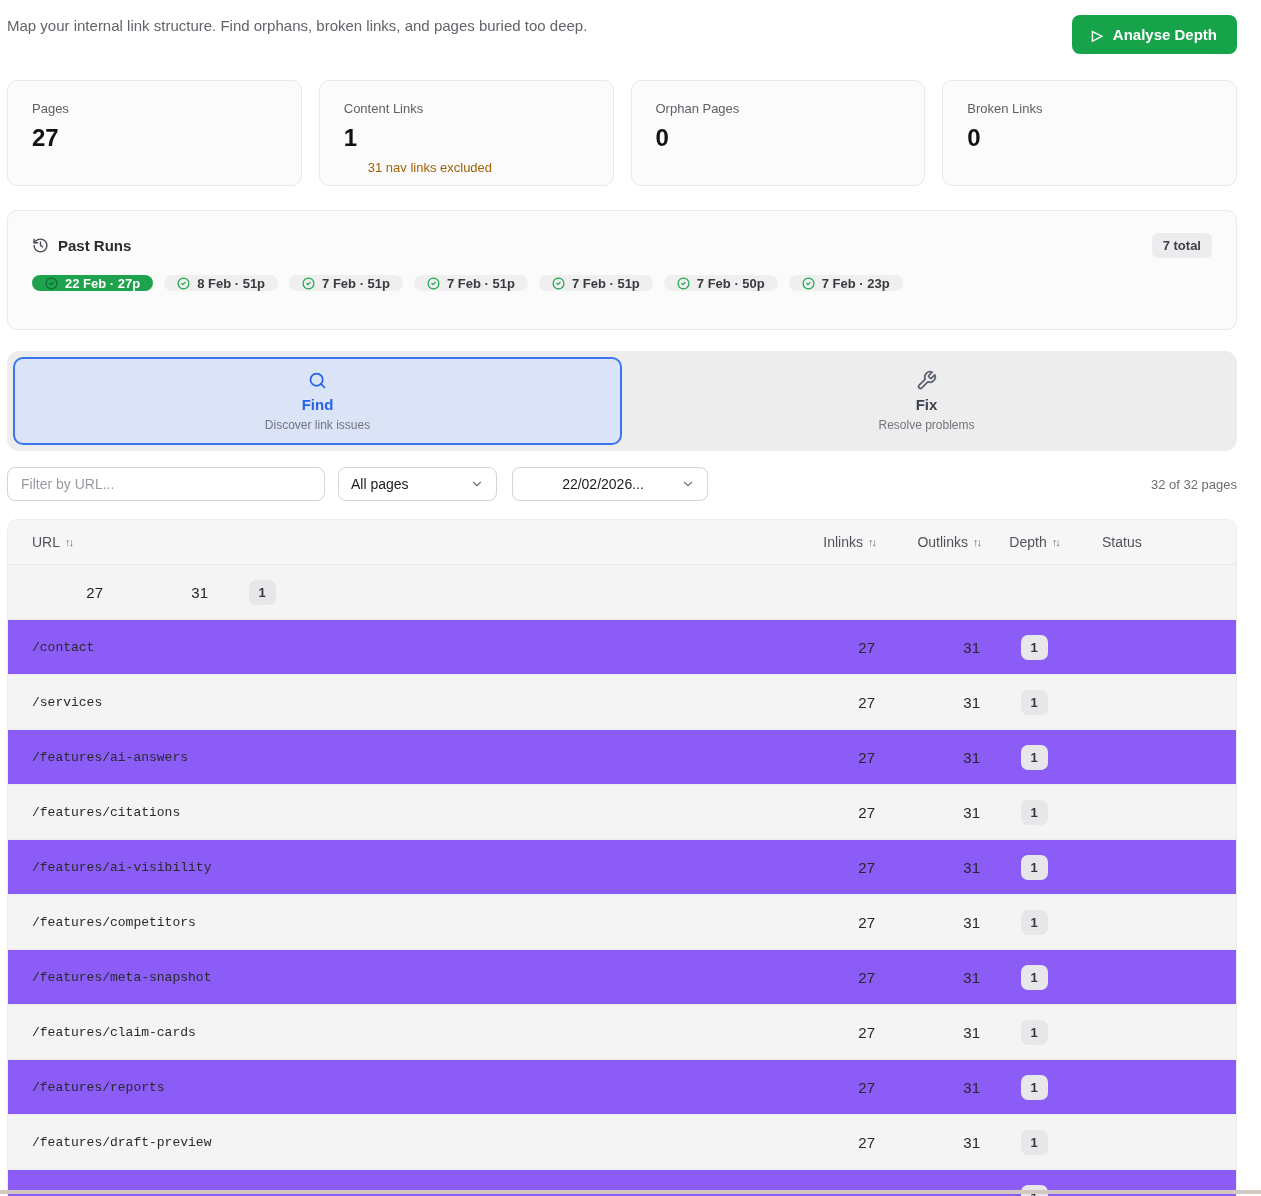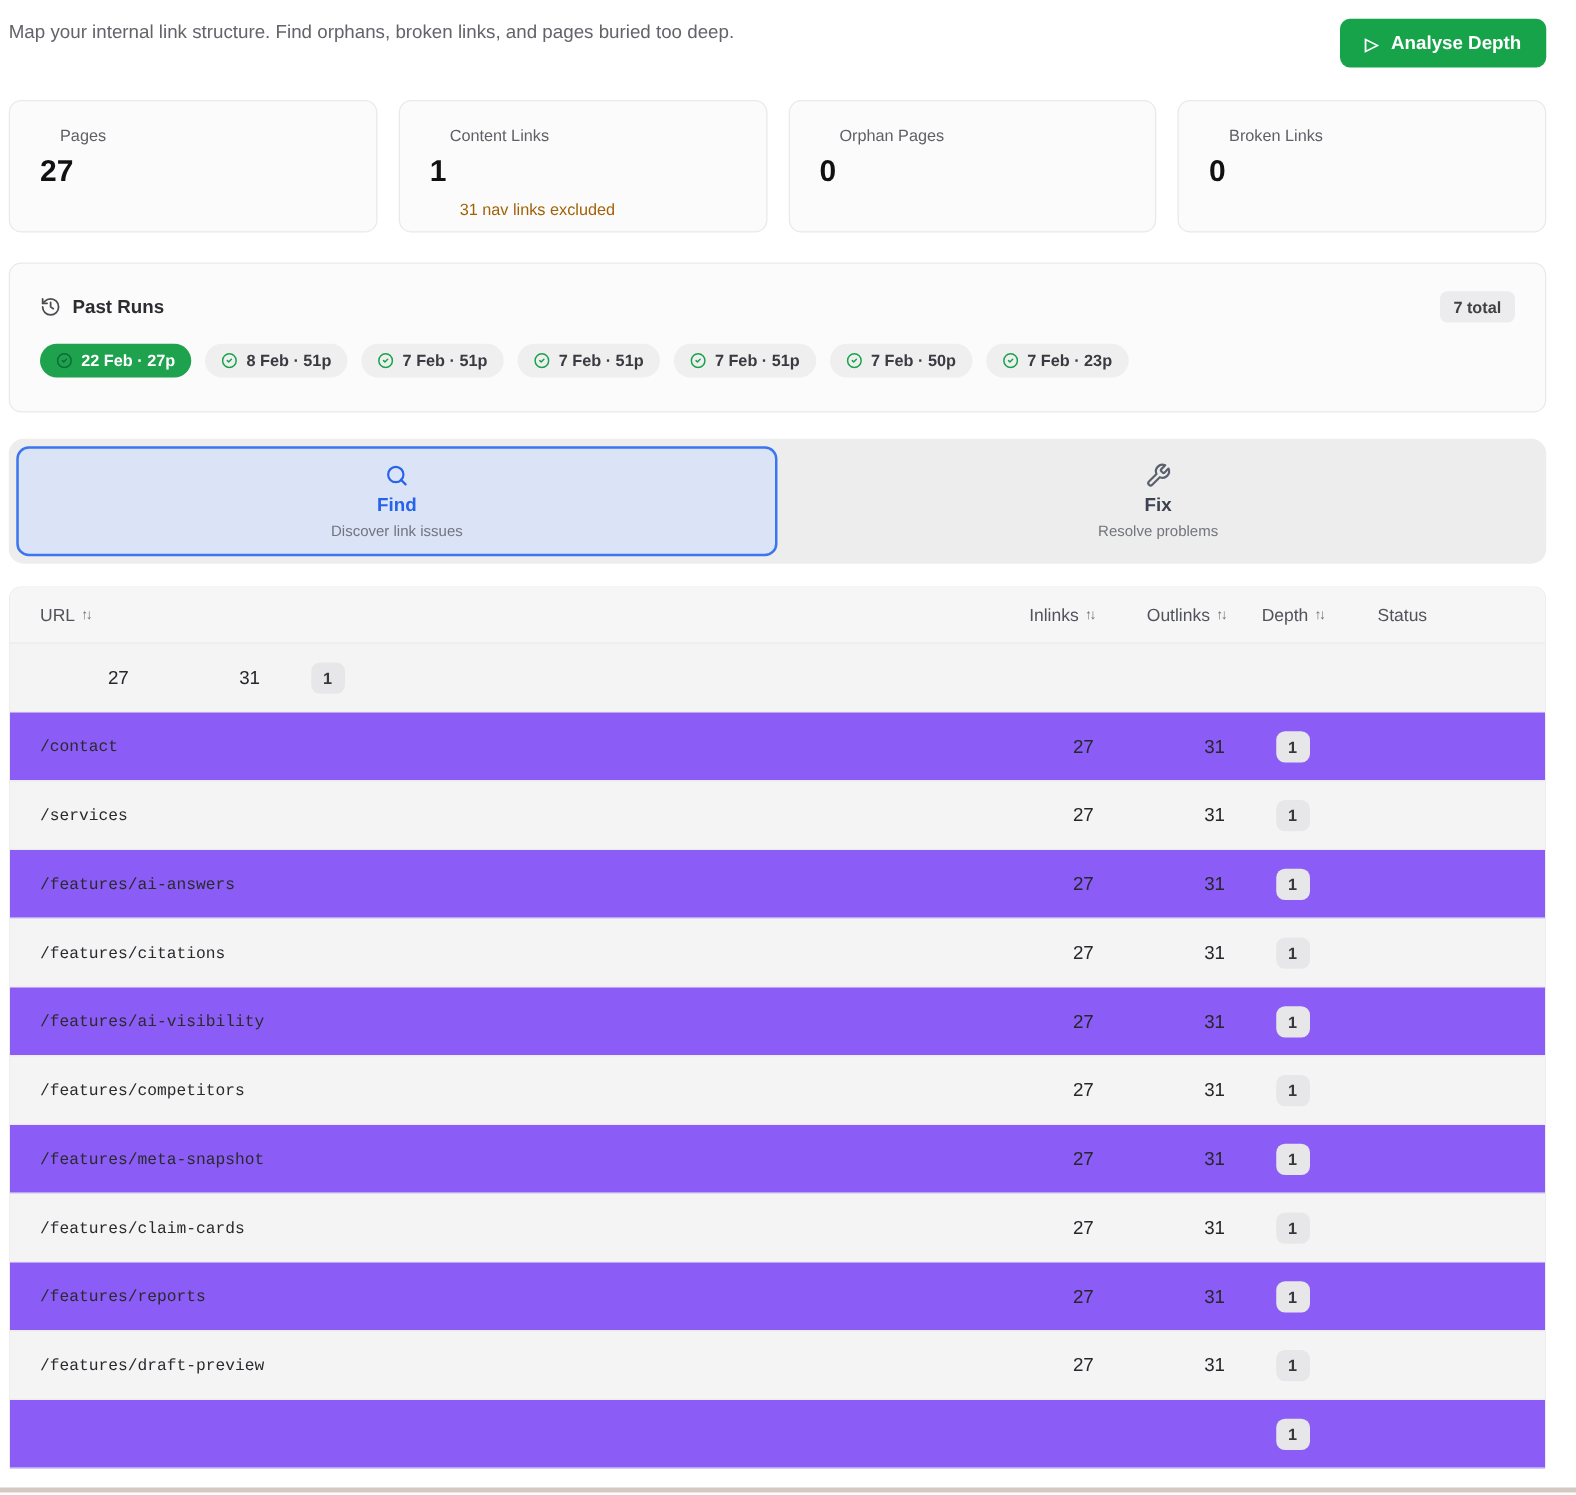--- a/index.html
+++ b/index.html
@@ -13,34 +13,34 @@
   .page-title { font-size:24px; font-weight:700; color:#111113; letter-spacing:-0.3px; }
   .page-subtitle { margin-top:7px; font-size:15px; color:#63636a; }
   .analyse-btn { margin-top:5px; display:flex; align-items:center; gap:10px; background:#17a34a;
     color:#fff; border:none; border-radius:8px; padding:11px 20px; font-size:15px; font-weight:700;
     font-family:"Liberation Sans", sans-serif; cursor:pointer; }
   .play-glyph { font-size:14px; line-height:1; }
 
   
   .stats-row { display:flex; gap:17px; margin-top:26px; }
   .card { flex:1; background:#fbfbfb; border:1px solid #e9e9ea; border-radius:10px; padding:20px 24px; height:106px; }
-  .card-label { font-size:13px; color:#5f5f66;margin-left:16px; }
+  .card-label { font-size:13px; color:#5f5f66; }
   .card-value { margin-top:8px; font-size:24px; font-weight:700; color:#111113; }
   .card-sub { margin-top:8px; font-size:13px; color:#a16207;margin-left:24px; }
   .card-sub:empty { display:none; }
 
   
   .past-runs { margin-top:24px; background:#fbfbfb; border:1px solid #e9e9ea; border-radius:10px;
     padding:22px 24px 26px 24px; height:120px; }
   .past-runs-head { display:flex; justify-content:space-between; align-items:center; }
   .past-runs-title { display:flex; align-items:center; gap:9px; font-size:15px; font-weight:600; color:#2c2c30; }
   .icon-svg { display:inline-flex; align-items:center; }
   .total-badge { background:#ececee; border-radius:6px; padding:5px 11px; font-size:13px; font-weight:600; color:#3f3f45; }
   .chips-row { display:flex; gap:11px; margin-top:17px; }
-  .chip { display:flex; align-items:center; gap:7px; height:27px; padding:0 13px; border-radius:999px;
+  .chip { display:flex; align-items:center; gap:7px; height:16px; padding:0 13px; border-radius:999px;
     border:none; background:#efeff0; font-size:13px; font-weight:600; color:#3a3a40;
     font-family:"Liberation Sans", sans-serif; cursor:pointer; white-space:nowrap; }
   .chip .chk { color:#18a34b; display:inline-flex; }
   .chip.active { background:#1ea24e; color:#fff; }
   .chip.active .chk { color:rgba(8,90,45,.75); }
 
   
   .mode-tabs { margin-top:21px; display:flex; background:#ededee; border-radius:12px; padding:6px; height:100px; }
   .mode-tab { flex:1; display:flex; flex-direction:column; align-items:center; justify-content:center; gap:5px;
     border-radius:10px; border:2px solid transparent; background:transparent; cursor:pointer;
@@ -225,20 +225,40 @@
         <span class="tab-icon icon-svg">
           <svg width="21" height="21" viewBox="0 0 24 24" fill="none" stroke="currentColor" stroke-width="2" stroke-linecap="round" stroke-linejoin="round">
               <path d="M14.7 6.3a1 1 0 0 0 0 1.4l1.6 1.6a1 1 0 0 0 1.4 0l3.77-3.77a6 6 0 0 1-7.94 7.94l-6.91 6.91a2.12 2.12 0 0 1-3-3l6.91-6.91a6 6 0 0 1 7.94-7.94l-3.76 3.76z"></path>
             </svg>
         </span>
         <span class="tab-label">Fix</span>
         <span class="tab-sub">Resolve problems</span>
       </button>
     </div>
 
+    <div class="filter-row">
+      <input class="url-filter" type="text" placeholder="Filter by URL..." style="">
+      <div class="select-box select-pages">
+        <span class="sel-val">All pages</span>
+        <span class="chev">
+            <svg width="14" height="14" viewBox="0 0 24 24" fill="none" stroke="currentColor" stroke-width="2" stroke-linecap="round" stroke-linejoin="round">
+              <path d="m6 9 6 6 6-6"></path>
+            </svg>
+          </span>
+      </div>
+      <div class="select-box select-date">
+        <span class="sel-val">22/02/2026...</span>
+        <span class="chev">
+            <svg width="14" height="14" viewBox="0 0 24 24" fill="none" stroke="currentColor" stroke-width="2" stroke-linecap="round" stroke-linejoin="round">
+              <path d="m6 9 6 6 6-6"></path>
+            </svg>
+          </span>
+      </div>
+      <span class="filter-count">32 of 32 pages</span>
+    </div>
 
     <div class="link-table">
       <div class="tr thead">
         <div class="th col-url">
           <span>URL</span>
           <span class="sort-glyph">↑↓</span>
         </div>
         <div class="th col-in">
           <span>Inlinks</span>
           <span class="sort-glyph">↑↓</span>

